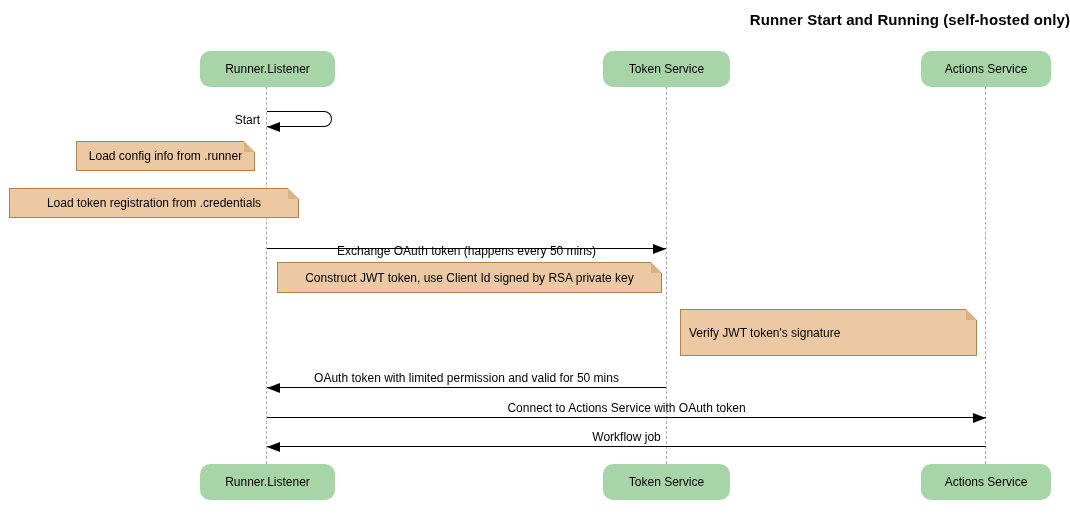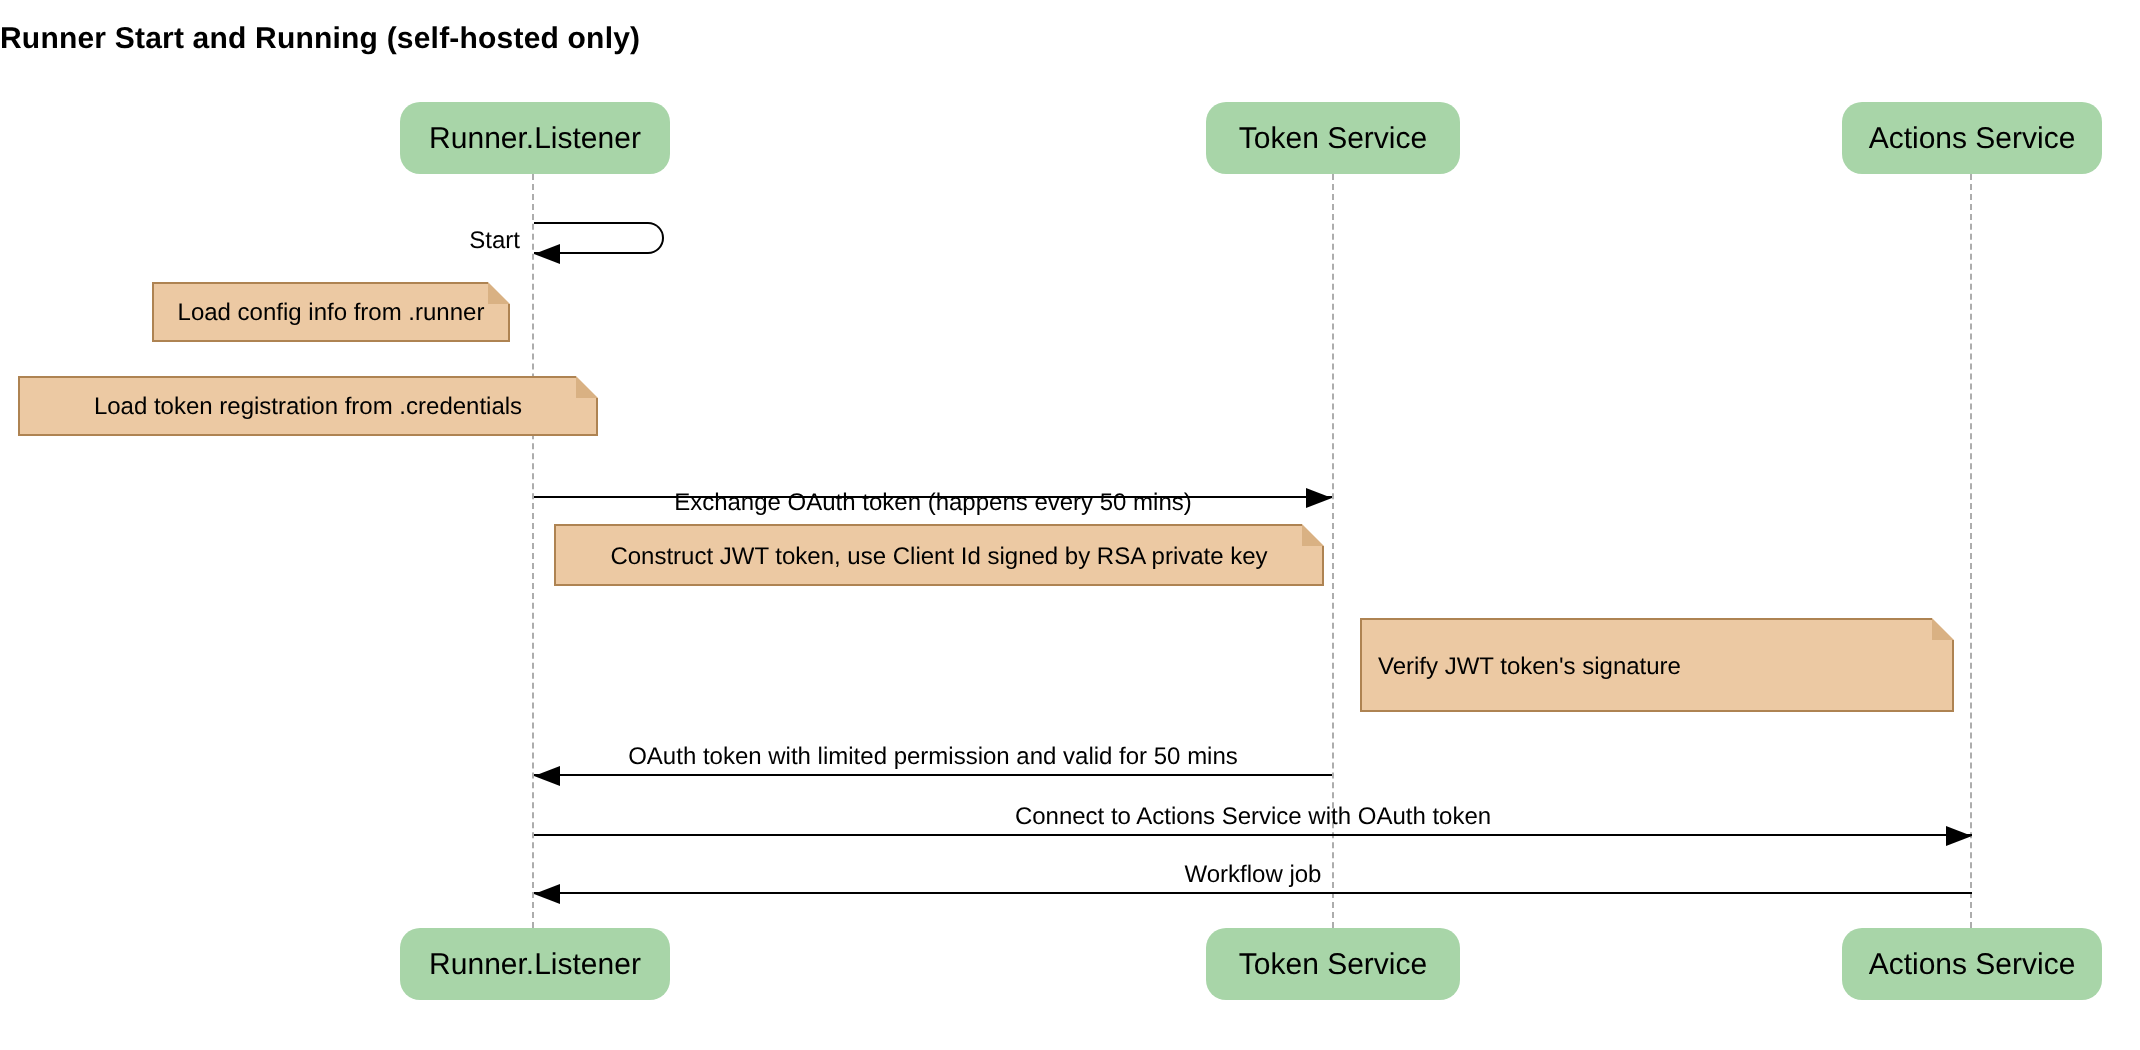--- a/index.html
+++ b/index.html
@@ -1,29 +1,29 @@
 <!DOCTYPE html>
 <html><head>
 <meta charset="utf-8">
 <style>
   * { margin:0; padding:0; box-sizing:border-box; }
   html,body { background:#ffffff; }
   body { font-family:"Liberation Sans", sans-serif; color:#000000; }
 
   .diagram { position:relative; width:1070px; height:525px; background:#ffffff; overflow:hidden; }
 
-  .title { position:absolute; left:0; top:11px; width:100%; text-align:left;
+  .title { position:absolute; left:0; top:11px; width:100%; text-align:right;
            font-size:15px; font-weight:bold; letter-spacing:0.1px; }
 
   .lifeline { position:absolute; top:87px; height:377px; width:0;
               border-left:1px dashed #ADADAD; }
 
   .participant { position:absolute; height:36px; background:#A8D5A8; border-radius:10px;
                  display:flex; align-items:center; justify-content:center;
-                 font-size:15px; color:#000; }
+                 font-size:12px; color:#000; }
 
   .msg-label { position:absolute; font-size:12px; height:15px; line-height:15px;
                text-align:center; white-space:nowrap; color:#000; }
   .msg-label.right-align { text-align:right; }
 
   .msg-line { position:absolute; height:1.3px; background:#000; }
 
   .arrow-r { position:absolute; width:0; height:0;
              border-top:5px solid transparent; border-bottom:5px solid transparent;
              border-left:13px solid #000; }

